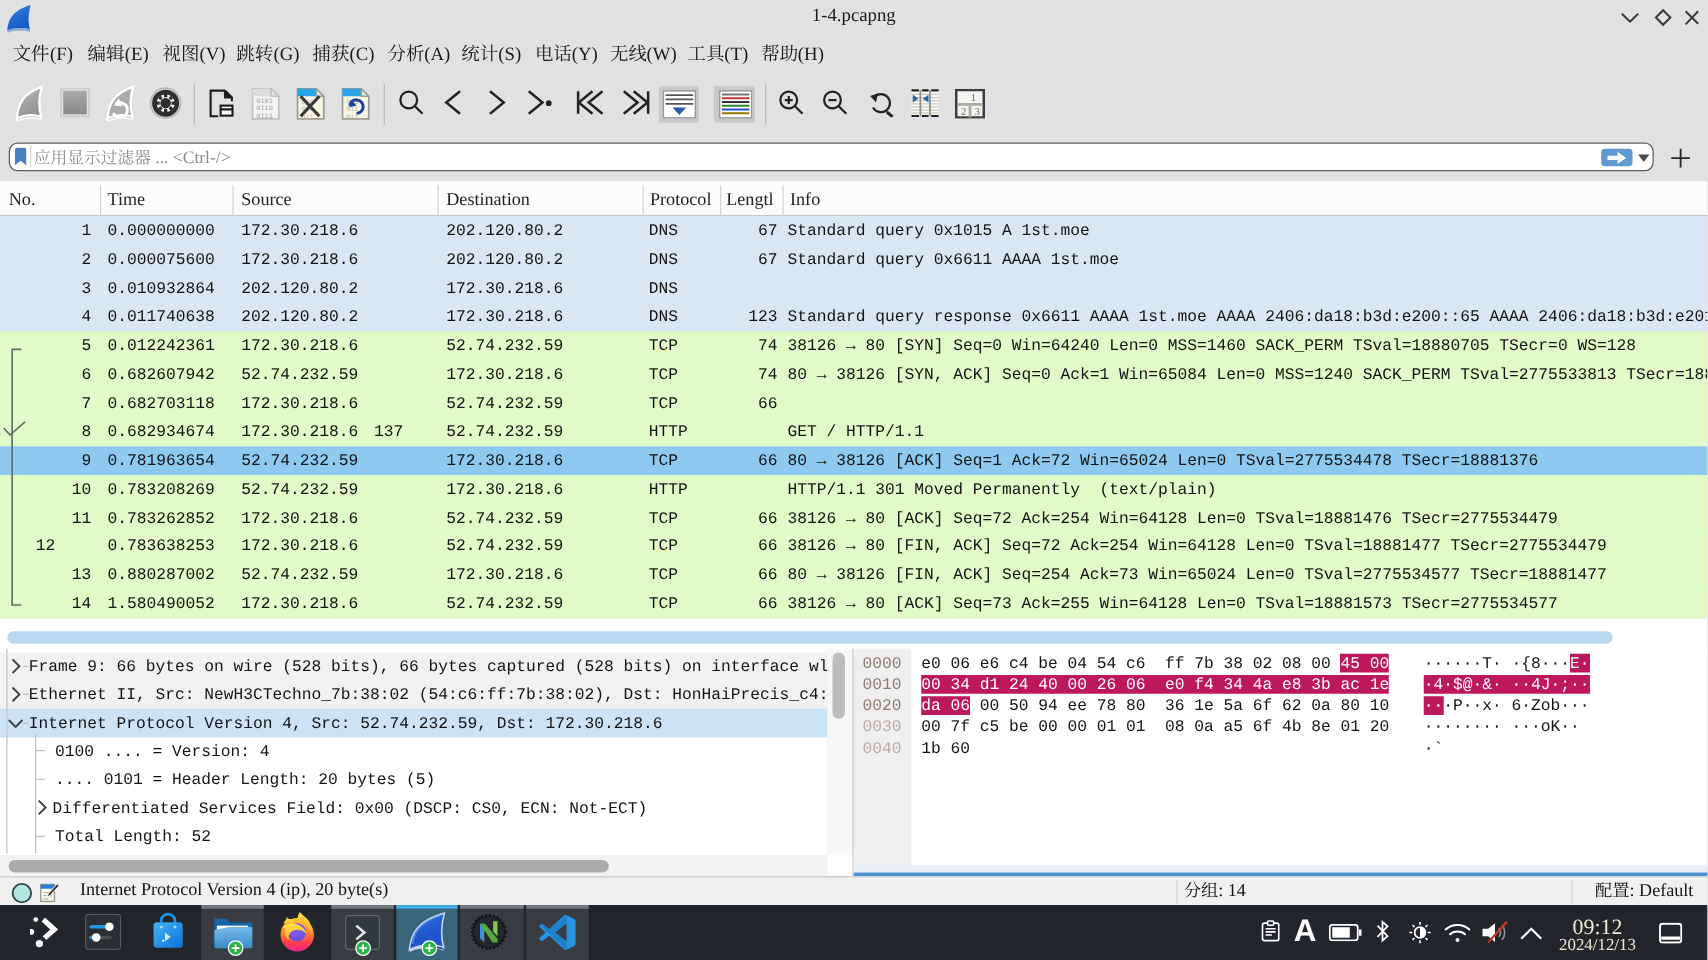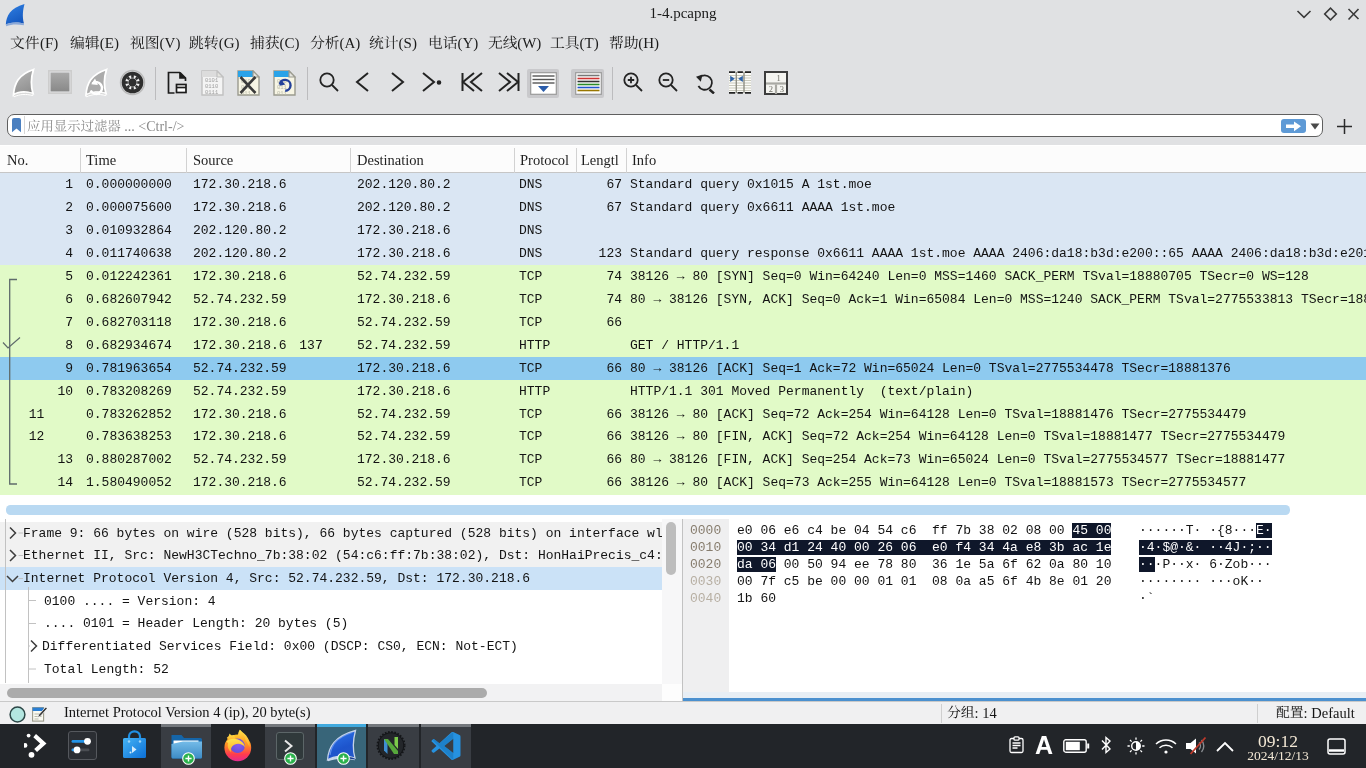--- a/index.html
+++ b/index.html
@@ -1,18 +1,18 @@
 <!DOCTYPE html>
 <html><head><meta charset="utf-8"><style>
 *{margin:0;padding:0;box-sizing:border-box}
 body{width:1366px;height:768px;overflow:hidden;position:relative;background:#e0e1e3;
  font-family:"Liberation Serif",serif;-webkit-font-smoothing:antialiased}
 .abs{position:absolute}
 .mono{font-family:"Liberation Mono",monospace;font-size:13px;color:#131313;white-space:pre}
-.hl{background:#0f172a;color:#fff}
+.hl{background:#be185d;color:#fff}
 svg{display:inline-block}
 </style></head><body>
 
 <div class="abs" style="left:0;top:0;width:1366px;height:28px">
 <svg class="abs" style="left:4px;top:3px" width="23" height="24" viewBox="0 0 23 24">
       <defs>
         <linearGradient id="fing" x1="0.3" y1="0" x2="0.75" y2="1">
           <stop offset="0" stop-color="#2e7de0"></stop>
           <stop offset="1" stop-color="#1355bc"></stop>
         </linearGradient>
@@ -354,21 +354,21 @@
 </div>
 <div class="abs mono" style="left:0;top:379.57px;width:1366px;height:23.53px;background:#e1fac7;overflow:hidden">
 <div class="abs" style="left:0;top:4px;width:73px;text-align:right">10</div>
 <div class="abs" style="left:86px;top:4px">0.783208269</div>
 <div class="abs" style="left:193px;top:4px">52.74.232.59</div>
 <div class="abs" style="left:357px;top:4px">172.30.218.6</div>
 <div class="abs" style="left:519px;top:4px">HTTP</div>
 <div class="abs" style="left:630px;top:4px;width:736px;overflow:hidden">HTTP/1.1 301 Moved Permanently  (text/plain)</div>
 </div>
 <div class="abs mono" style="left:0;top:402.50px;width:1366px;height:23.53px;background:#e1fac7;overflow:hidden">
-<div class="abs" style="left:0;top:4px;width:73px;text-align:center">11</div>
+<div class="abs" style="left:0;top:4px;width:73px;text-align:right">11</div>
 <div class="abs" style="left:86px;top:4px">0.783262852</div>
 <div class="abs" style="left:193px;top:4px">172.30.218.6</div>
 <div class="abs" style="left:357px;top:4px">52.74.232.59</div>
 <div class="abs" style="left:519px;top:4px">TCP</div>
 <div class="abs" style="left:0;top:4px;width:622px;text-align:right">66</div>
 <div class="abs" style="left:630px;top:4px;width:736px;overflow:hidden">38126 → 80 [ACK] Seq=72 Ack=254 Win=64128 Len=0 TSval=18881476 TSecr=2775534479</div>
 </div>
 <div class="abs mono" style="left:0;top:425.43px;width:1366px;height:23.53px;background:#e1fac7;overflow:hidden">
 <div class="abs" style="left:0;top:4px;width:73px;text-align:center">12</div>
 <div class="abs" style="left:86px;top:4px">0.783638253</div>

